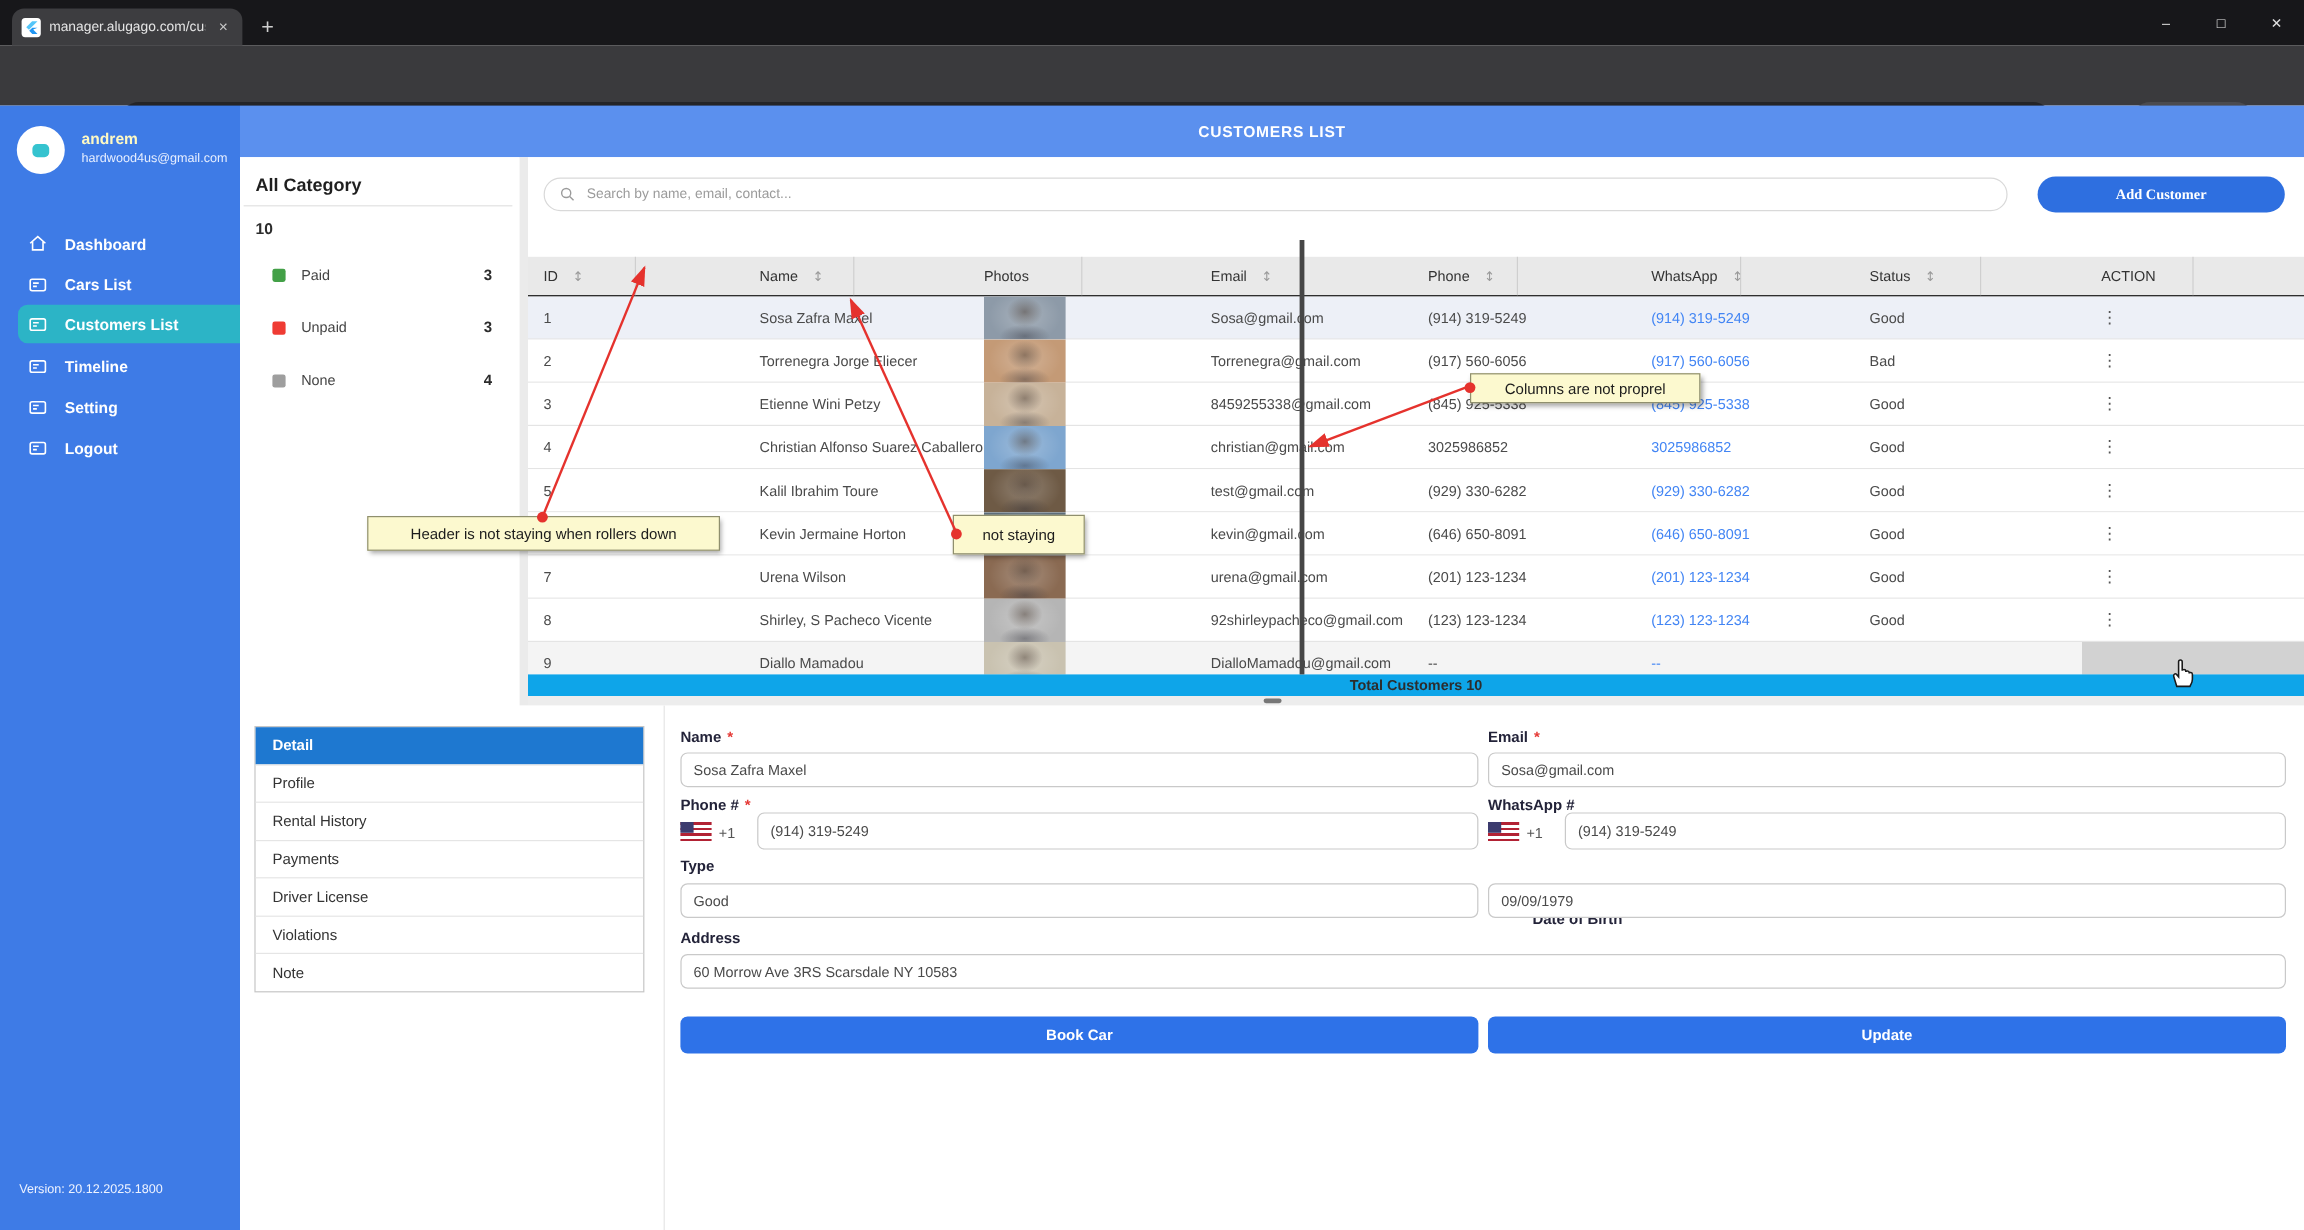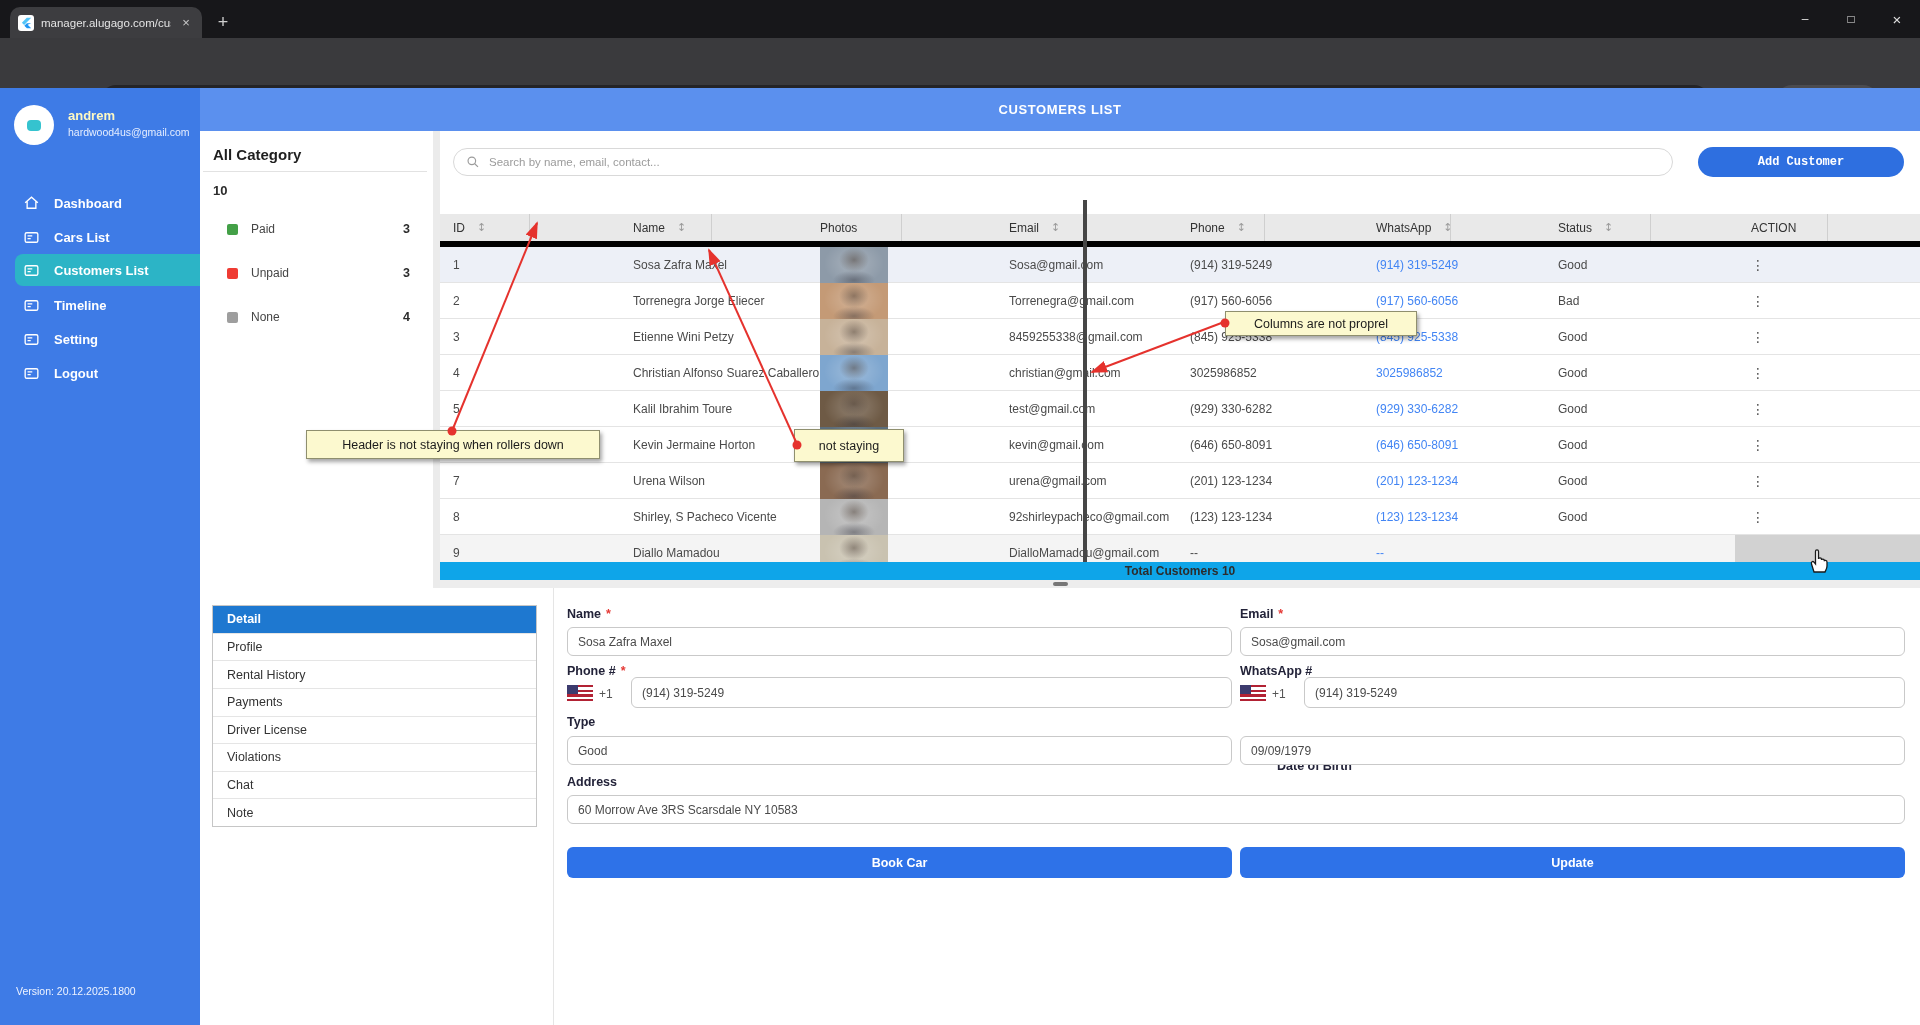--- a/index.html
+++ b/index.html
@@ -65,23 +65,23 @@
 
   
   #tablecard { position:absolute; left:440px; top:131px; width:1480px; height:457px; background:#fff; }
   #searchbox { position:absolute; left:13px; top:17px; width:1220px; height:28px; border:1px solid #d9d9d9;
     border-radius:14px; display:flex; align-items:center; padding:0 12px; gap:9px; background:#fff; }
   #searchbox input { border:none; outline:none; flex:1; font-size:11.5px; color:#444; background:transparent;
     font-family:"Liberation Sans",sans-serif; }
   #searchbox input::placeholder { color:#9b9b9b; }
   #add-customer { position:absolute; left:1258px; top:16px; width:206px; height:30px; background:#2e6fe0;
     border:none; border-radius:15px; color:#fff; font-size:12px; font-weight:bold; cursor:pointer;
-    font-family:Liberation Mono, monospace; }
+    font-family:Liberation Serif, serif; }
   #thead { position:absolute; left:0; top:83px; width:1480px; height:33px; background:#e9e9e9;
-    display:flex; border-bottom:6px solid #000000; }
+    display:flex; border-bottom:1px solid #000000; }
   .hcell { display:flex; align-items:center; font-size:12px; color:#333; border-right:1px solid #cfcfcf; }
   .sort-glyph { margin-left:12px; color:#9a9a9a; font-size:11px; font-family:"DejaVu Sans",sans-serif; }
   #rows { position:absolute; left:0; top:116px; width:1480px; height:315px; overflow:hidden; }
   .trow { display:flex; height:36px; border-bottom:1px solid #e4e4e4; background:#fff; position:relative; }
   .trow[data-index="0"] { background:#edf0f7; }
   .trow[data-index="8"] { background:#f4f4f4; }
   .trow[data-index="8"]::after { content:""; position:absolute; right:0; top:0; width:185px; height:36px; background:#d2d2d2; }
   .cell { display:flex; align-items:center; font-size:12px; color:#4a4a4a; white-space:nowrap; overflow:visible; }
   .hcell:nth-child(1),.cell:nth-child(1){ width:90px; padding-left:13px; flex:none; }
   .hcell:nth-child(2),.cell:nth-child(2){ width:182px; padding-left:103px; flex:none; }
@@ -481,21 +481,20 @@
 
 <div id="bottompanel">
   <div id="bp-divider"></div>
   <div id="tabsbox">
     <div class="dtab active" data-index="0">Detail</div>
       <div class="dtab" data-index="1">Profile</div>
       <div class="dtab" data-index="2">Rental History</div>
       <div class="dtab" data-index="3">Payments</div>
       <div class="dtab" data-index="4">Driver License</div>
       <div class="dtab" data-index="5">Violations</div>
-      <div class="dtab" data-index="6">Chat</div>
       <div class="dtab" data-index="7">Note</div>
   </div>
 
   <div id="form">
     <div class="flabel" style="left:0; top:19px;"><span>Name</span><span class="req">*</span></div>
     <input class="finput" style="left: 0px; top: 39px; width: 665px; height: 29px;" value="Sosa Zafra Maxel">
     <div class="flabel" style="left:673px; top:19px;"><span>Email</span><span class="req">*</span></div>
     <input class="finput" style="left: 673px; top: 39px; width: 665px; height: 29px;" value="Sosa@gmail.com">
 
     <div class="flabel" style="left:0; top:76px;"><span>Phone #</span><span class="req">*</span></div>

